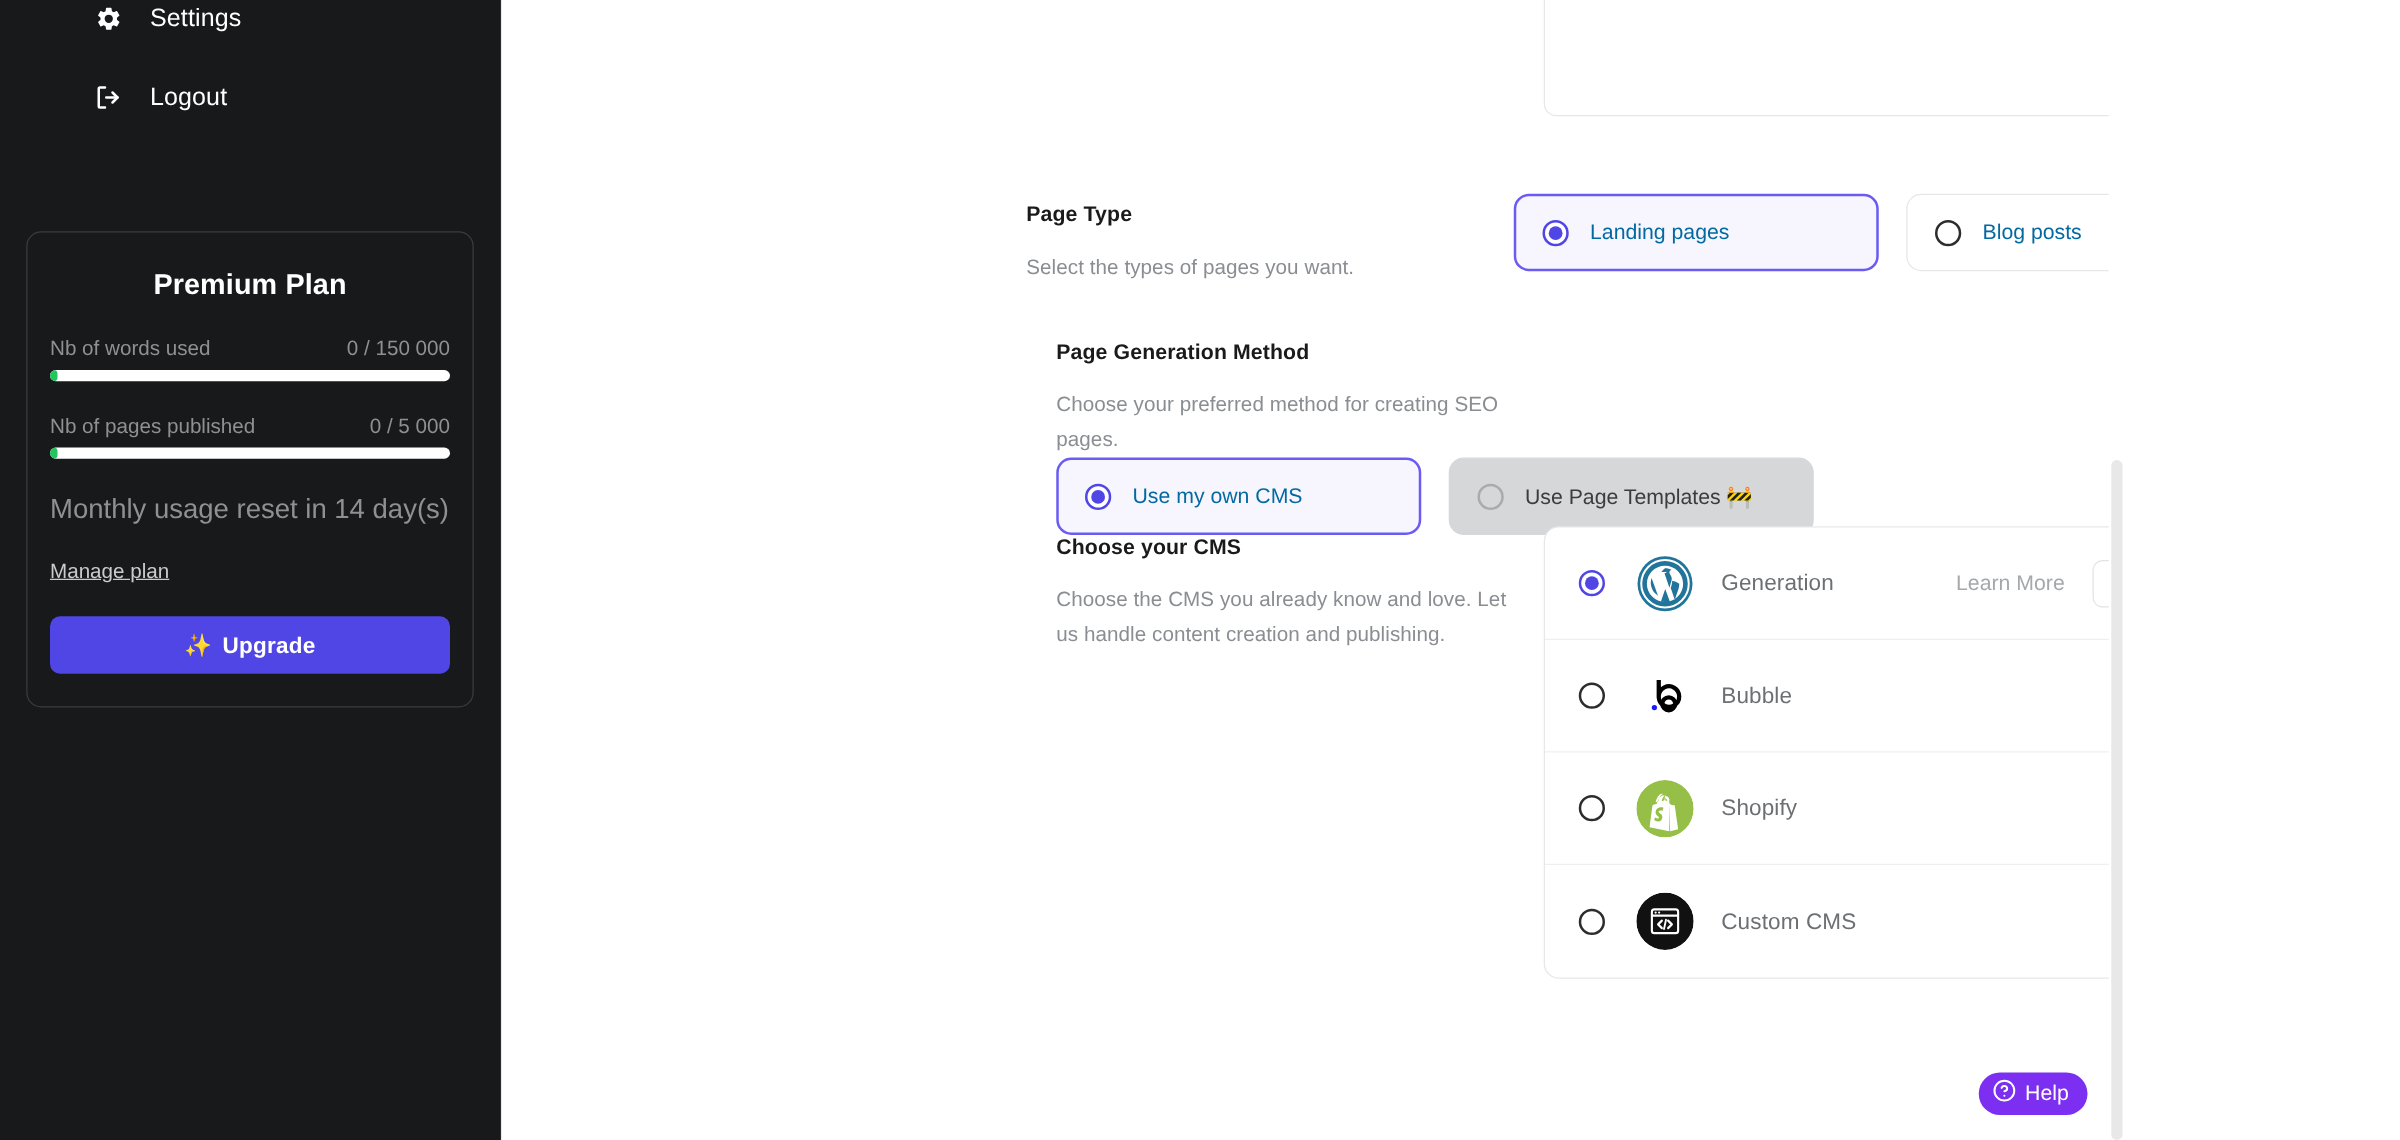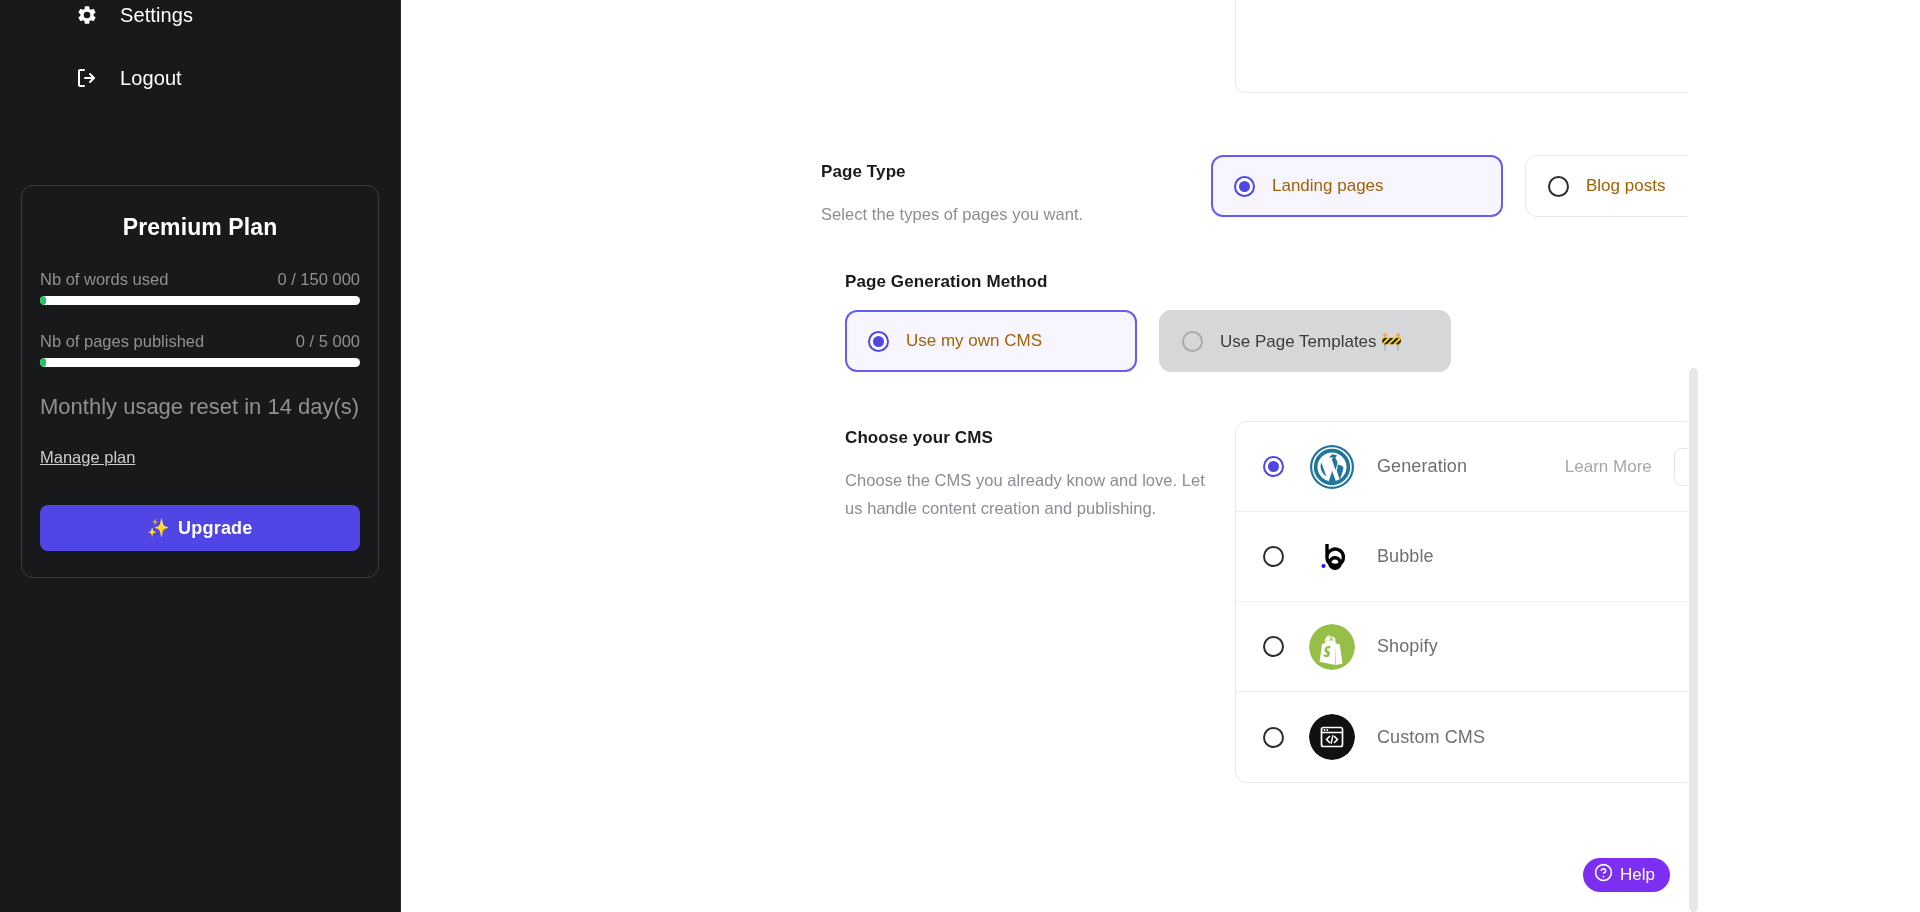--- a/index.html
+++ b/index.html
@@ -69,21 +69,21 @@
     position: absolute; left: 0; top: 0; bottom: 0;
     background: #22c55e; border-radius: 6px;
   }
   .plan-reset {
     color: #8e9194; font-size: 22px; margin-top: 2px; margin-bottom: 28px;
   }
   .plan-manage {
     display: inline-block;
     color: #c9ccce; font-size: 16.5px;
     text-decoration: underline;
-    margin-bottom: 38px; cursor: pointer;
+    margin-bottom: 26px; cursor: pointer;
   }
   .upgrade-btn {
     display: flex; align-items: center; justify-content: center;
     gap: 8px;
     width: 100%; height: 46px;
     background: #4f46e5;
     border: none; border-radius: 8px;
     color: #ffffff; font-size: 18px; font-weight: 700;
     letter-spacing: .2px;
     cursor: pointer;
@@ -129,21 +129,21 @@
   .opt-group { display: flex; gap: 22px; }
   .opt-card {
     width: 292px; height: 62px;
     display: flex; align-items: center;
     gap: 17px;
     padding: 0 22px;
     border: 1px solid #e6e7e9;
     border-radius: 12px;
     background: #ffffff;
     cursor: pointer;
-    font-size: 17px; color: #a16207;
+    font-size: 17px; color: #0369a1;
   }
   .opt-card.selected {
     border: 2px solid #6a5cf2;
     background: #f7f6ff;
     padding: 0 21px;
   }
   .opt-card.disabled {
     background: #d6d7d9;
     border-color: #d6d7d9;
     cursor: not-allowed;
@@ -314,20 +314,21 @@
         <div class="opt-card">
           <span class="radio"></span>
           <span>Blog posts</span>
         </div>
       </div>
     </div>
 
     <div class="form-row" id="row-genmethod">
       <div class="label-col">
         <div class="field-label">Page Generation Method</div>
+        <div class="field-help">Choose your preferred method for creating SEO pages.</div>
       </div>
       <div class="opt-group">
         <div class="opt-card selected">
           <span class="radio on"></span>
           <span>Use my own CMS</span>
         </div>
         <div class="opt-card disabled">
           <span class="radio off-muted"></span>
           <span>Use Page Templates 🚧</span>
         </div>

